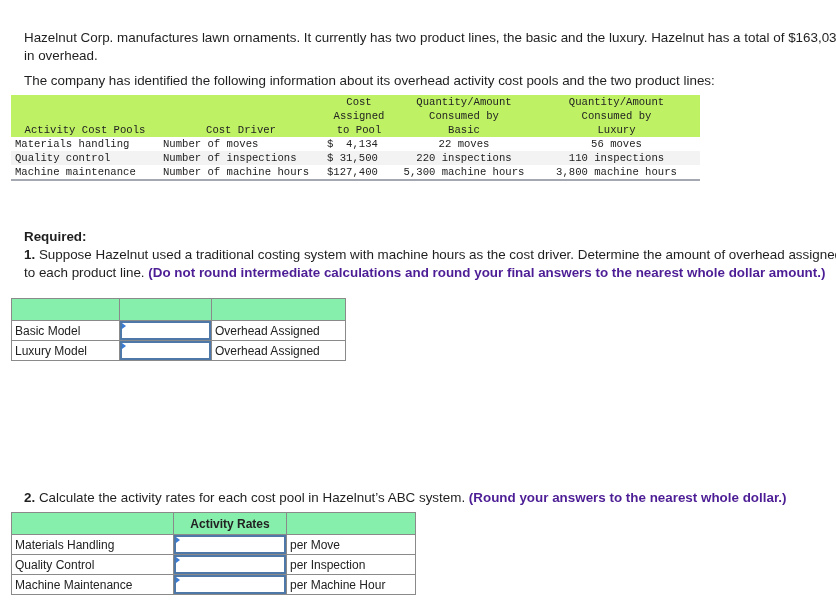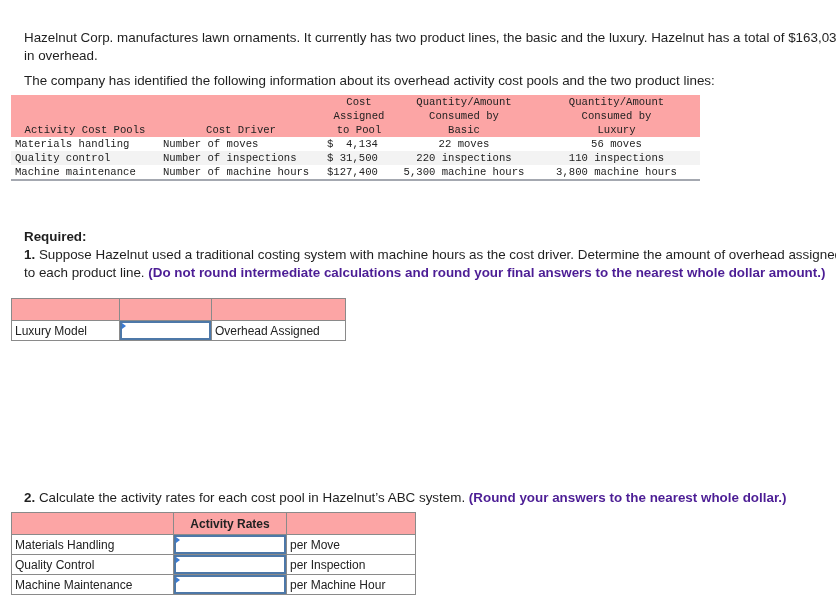--- a/index.html
+++ b/index.html
@@ -16,36 +16,36 @@
 
   
   .data-table {
     position: absolute; left: 11px; top: 95px; width: 689px;
     border-collapse: collapse;
     font-family: "Liberation Mono", "DejaVu Sans Mono", monospace;
     font-size: 10.6px; color: #222;
     border-bottom: 2px solid #a4a8b0;
   }
   .data-table th {
-    background: #fca5a5; font-weight: normal; line-height: 14px;
+    background: #bef264; font-weight: normal; line-height: 14px;
     padding: 0 4px; vertical-align: bottom; text-align: center;
   }
   .data-table th.left { text-align: center; }
   .data-table td { line-height: 14px; padding: 0 4px; white-space: nowrap; }
   .data-table tr.alt td { background: #f3f3f3; }
   .data-table td.center { text-align: center; }
   .data-table td.left { text-align: left; }
 
   
   .ans-table {
     position: absolute; left: 11px; border-collapse: collapse;
     font-family: "Liberation Sans", sans-serif; font-size: 12px; color: #222;
   }
   .ans-table th {
-    background: #fca5a5; border: 1px solid #8a8a8a; height: 21px;
+    background: #86efac; border: 1px solid #8a8a8a; height: 21px;
     font-weight: bold; font-size: 12px; padding: 0 4px; text-align: center;
   }
   .ans-table td {
     border: 1px solid #8a8a8a; height: 19px; padding: 0 3px; white-space: nowrap;
   }
   .ans-table td.input-cell { padding: 0; position: relative; }
   .ans-input {
     display: block; box-sizing: border-box; width: 100%; height: 19px;
     border: 2px solid #4d78a8; background: #fff; margin: 0; padding: 0 4px;
     font-size: 12px; font-family: "Liberation Sans", sans-serif; outline: none;
@@ -119,20 +119,28 @@
 <table class="ans-table" style="top:298px; width:335px;">
   <thead>
     <tr>
       <th style="width:99px;"></th>
       <th style="width:83px;"></th>
       <th></th>
     </tr>
   </thead>
   <tbody>
     <tr>
+      <td>Basic Model</td>
+      <td class="input-cell">
+        <input class="ans-input" type="text" value="" style="">
+        <span class="flag"></span>
+      </td>
+      <td>Overhead Assigned</td>
+    </tr>
+    <tr>
       <td>Luxury Model</td>
       <td class="input-cell">
         <input class="ans-input" type="text" value="" style="">
         <span class="flag"></span>
       </td>
       <td>Overhead Assigned</td>
     </tr>
   </tbody>
 </table>
 

